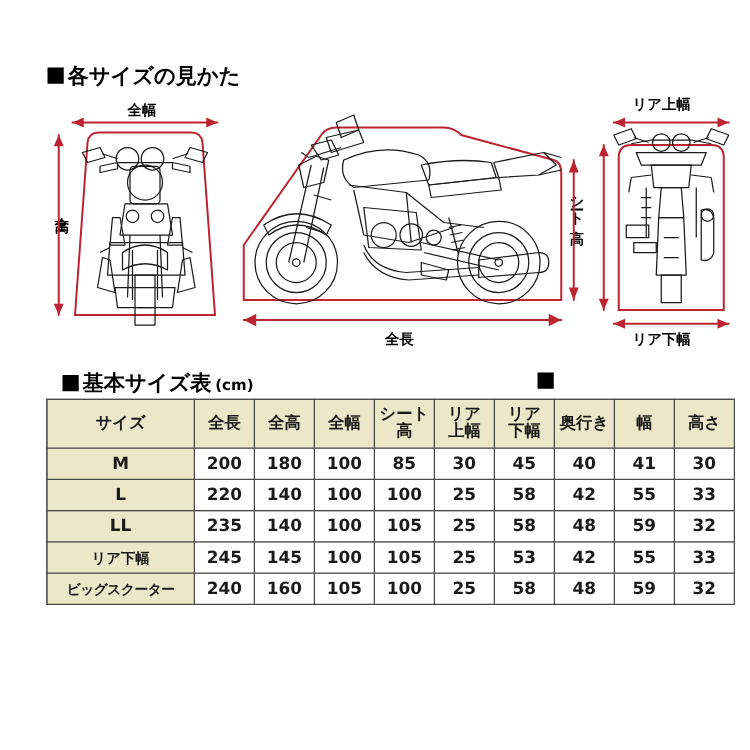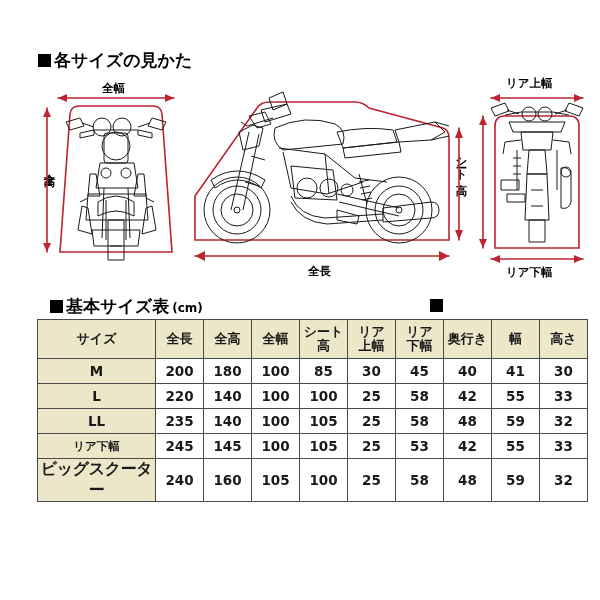--- a/index.html
+++ b/index.html
@@ -99,21 +99,21 @@
     display: block;
   }
   table.sizes tbody td.rowhead {
     background: #ece7c8;
   }
   table.sizes tbody td {
     background: #ffffff;
     font-size: 13.5px;
   }
   td.rowhead.small { font-size: 11.5px; }
-  td.rowhead.xsmall { font-size: 16px; letter-spacing: -0.4px; }
+  td.rowhead.xsmall { font-size: 11px; letter-spacing: -0.4px; }
 
   col.c-size { width: 118px; }
   col.c-num  { width: 48px; }
 </style>
 </head>
 <body>
 
 <div class="page">
 
   <div class="sec-head" id="head-howto">

